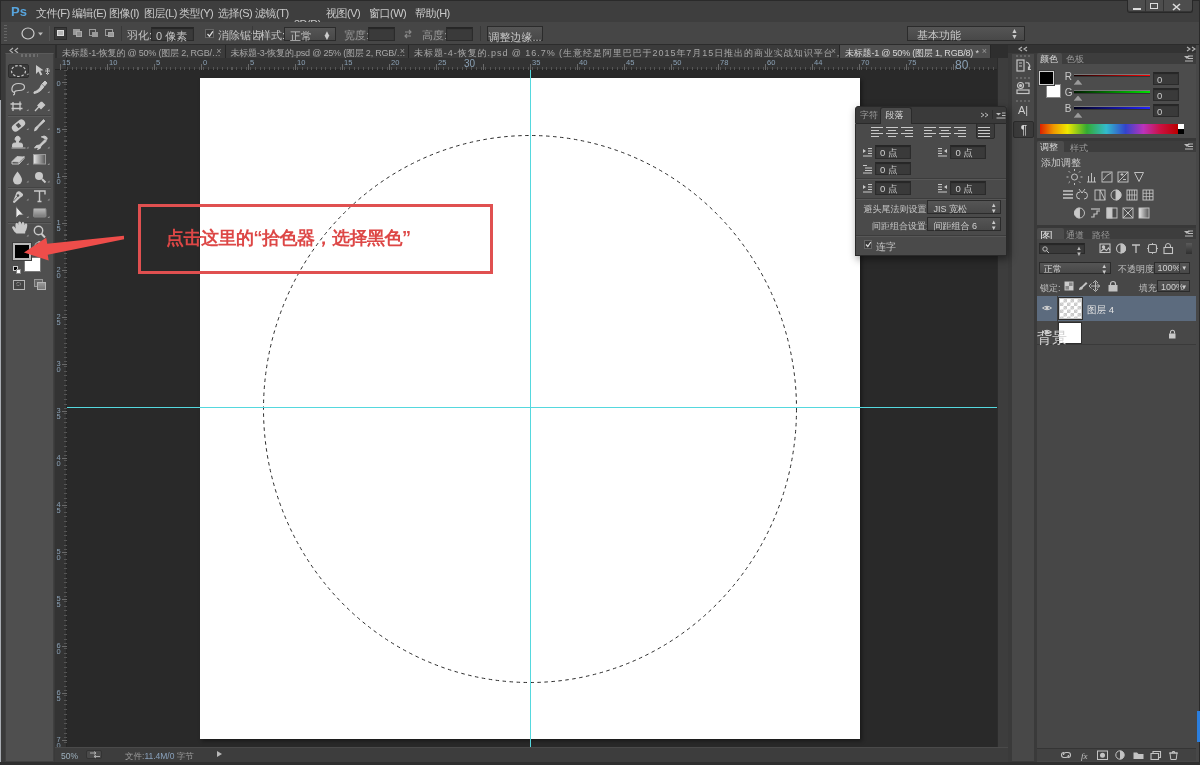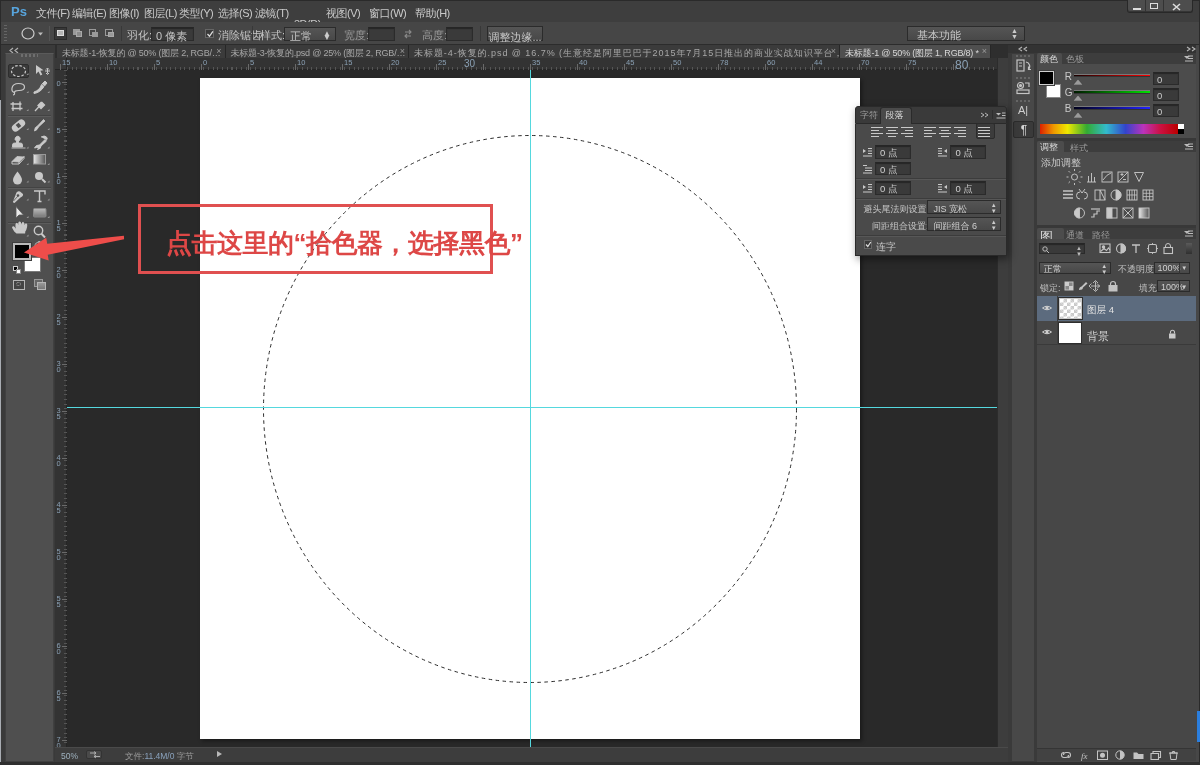--- a/index.html
+++ b/index.html
@@ -485,21 +485,21 @@
       <path d="M0.5 4 Q5 0.5 9.5 4 Q5 7.5 0.5 4 z" fill="none" stroke="#d0d0d0" stroke-width="1"></path>
       <circle cx="5" cy="4" r="1.6" fill="#d0d0d0"></circle>
     </svg>
 <svg class="ab" style="left:1042px;top:328px" width="10" height="8">
       <path d="M0.5 4 Q5 0.5 9.5 4 Q5 7.5 0.5 4 z" fill="none" stroke="#d0d0d0" stroke-width="1"></path>
       <circle cx="5" cy="4" r="1.6" fill="#d0d0d0"></circle>
     </svg>
 <div class="ab" style="left:1058.6px;top:297.8px;width:23px;height:21px;background:#fff;border:1px solid #c9c9c9;outline:1px solid #2e2e2e;background-image:linear-gradient(45deg,#cacaca 25%,transparent 25%,transparent 75%,#cacaca 75%),linear-gradient(45deg,#cacaca 25%,transparent 25%,transparent 75%,#cacaca 75%);background-size:7px 7px;background-position:0 0,3.5px 3.5px"></div>
 <span class="ab" style="left:1087px;top:303.5px;font-size:9.5px;color:#e3e3e3">图层 4</span>
 <div class="ab" style="left:1058.6px;top:322.8px;width:22px;height:20px;background:#fff;outline:1px solid #2e2e2e"></div>
-<span class="ab" style="left:1087px;top:328.5px;font-size:11px;color:#d0d0d0">背景</span>
+<span class="ab" style="left:1037px;top:328.5px;font-size:15px;color:#d0d0d0">背景</span>
 <svg class="ab" style="left:1167px;top:328.5px" width="10" height="10">
       <rect x="2" y="4.5" width="6.5" height="5" fill="#c9c9c9"></rect>
       <path d="M3.5 4.5 v-1.2 a2 2 0 0 1 4 0 v1.2" stroke="#c9c9c9" fill="none" stroke-width="1.1"></path>
     </svg>
 <div class="ab" style="left:1037px;top:748px;width:159px;height:12.5px;background:#424242;border-top:1px solid #353535"></div>
 <svg class="ab" style="left:1037px;top:748.5px" width="159" height="12">
       <g stroke="#c3c3c3" fill="none" stroke-width="1">
 <path d="M26.5 6 a2.5 2.5 0 0 1 2.5 -2.5 h2 a2.5 2.5 0 0 1 0 5 M31.5 6 a2.5 2.5 0 0 1 -2.5 2.5 h-2 a2.5 2.5 0 0 1 0 -5" stroke-width="1.1"></path>
 <text x="44" y="9.5" font-size="9" font-style="italic" fill="#c3c3c3" stroke="none" font-family="Liberation Serif">fx</text>
 <rect x="60.5" y="2" width="10" height="8.5"></rect>
@@ -604,17 +604,17 @@
     </div>
 <div class="ab" style="left:856px;top:235px;width:150px;height:1px;background:#3c3c3c;box-shadow:0 1px 0 #575757"></div>
 <div class="ab" style="left:863.6px;top:240.3px;width:8.5px;height:8.5px;background:#3a3a3a;border:1px solid #666">
       <svg width="7" height="7" style="position:absolute;left:0;top:0">
         <path d="M1 3.5 l1.8 2 l3 -4.5" stroke="#ddd" stroke-width="1.2" fill="none"></path>
       </svg>
     </div>
 <span class="ab" style="left:876px;top:240px;font-size:10px;color:#c6c6c6">连字</span>
 
 <div class="ab" style="left:138px;top:204px;width:355px;height:70px;border:3px solid #e05050"></div>
-<span class="ab" style="left:166px;top:226px;font-size:26px;color:#dd4746;letter-spacing:-0.5px;font-weight:bold;white-space:nowrap">点击这里的“拾色器，选择黑色”</span>
+<span class="ab" style="left:166px;top:226px;font-size:18px;color:#dd4746;letter-spacing:-0.5px;font-weight:bold;white-space:nowrap">点击这里的“拾色器，选择黑色”</span>
 <svg class="ab" style="left:20px;top:232px" width="110" height="32">
       <polygon points="103.9,3.8 27.2,11.8 26.2,5.7 4,20.5 28.7,28.6 27.7,22.8 104.1,7.3" fill="#ee4d4a"></polygon>
     </svg>
 </div>
 
 </body></html>

